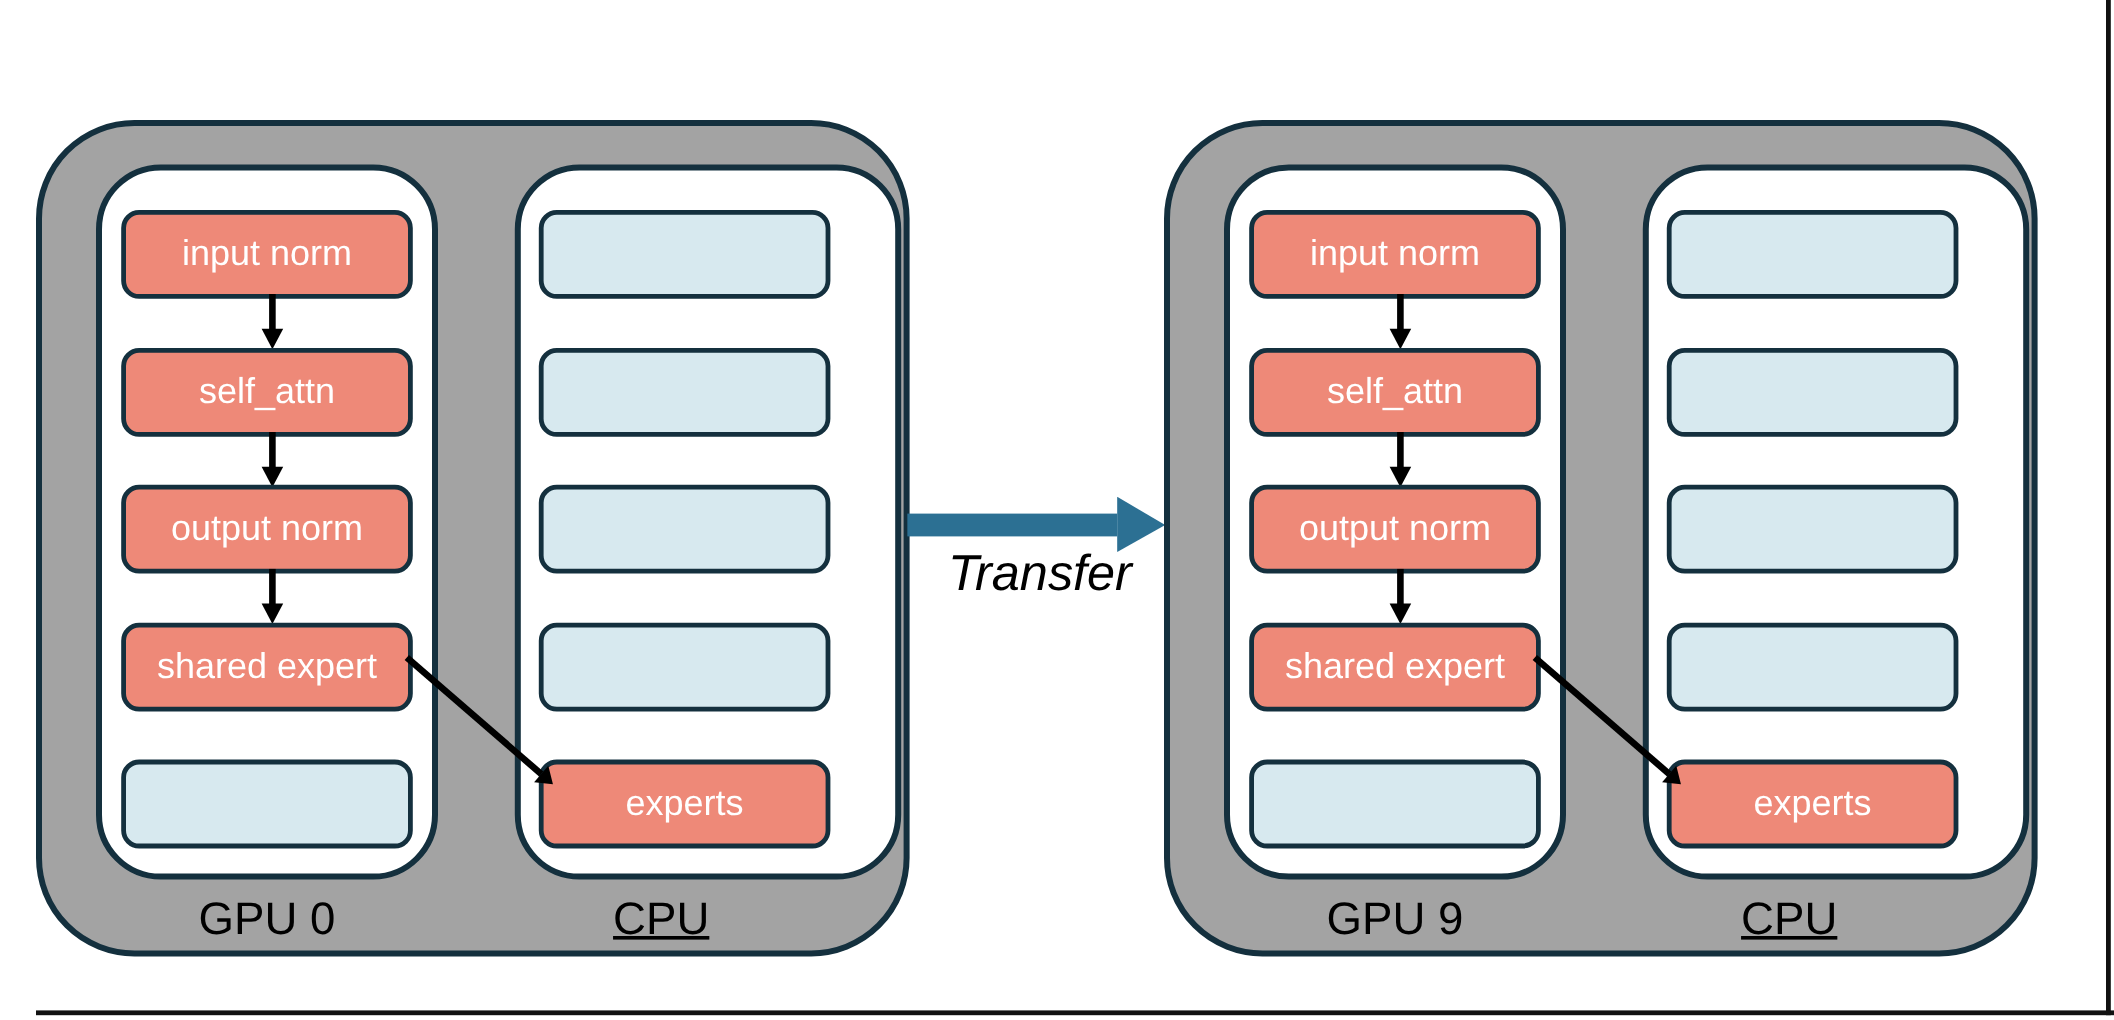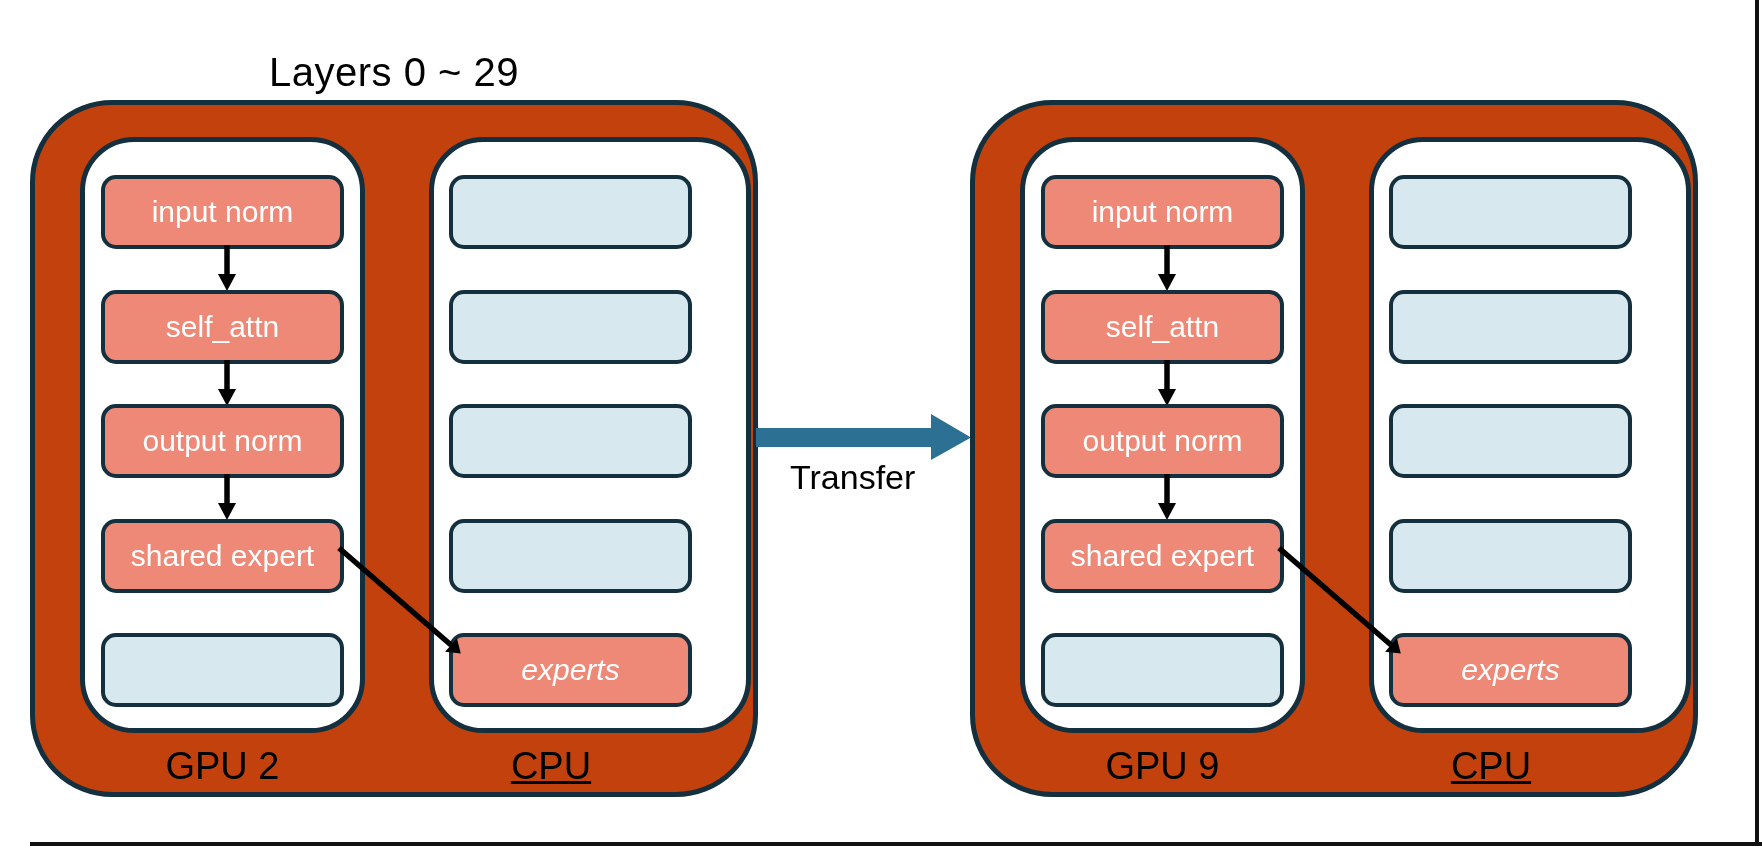--- a/index.html
+++ b/index.html
@@ -10,29 +10,29 @@
   }
   .group-wrap{position:absolute;top:0;width:728px;height:850px;}
   .gw1{left:30px;} .gw2{left:970px;}
   .group-title{
     position:absolute;top:50px;left:0;width:728px;text-align:center;
     font-size:40px;color:var(--title-text,#000);letter-spacing:0.5px;white-space:nowrap;
   }
   .group{
     position:absolute;top:100px;left:0;width:728px;height:697px;
     border:5px solid var(--outline,#14303E);border-radius:82px;
-    background:#c2410c;box-sizing:border-box;
+    background:#a3a3a3;box-sizing:border-box;
   }
   .col{
     position:absolute;top:32px;height:596px;
     border:5px solid var(--outline,#14303E);border-radius:54px;
     background:#fff;box-sizing:border-box;
   }
   .col-gpu{left:45px;width:285px;}
-  .col-cpu{left:394px;width:322px;font-style:italic;}
+  .col-cpu{left:394px;width:322px;}
   .mbox{
     position:absolute;width:243px;height:74px;box-sizing:border-box;
     border:4px solid var(--outline,#14303E);border-radius:15px;
     display:flex;align-items:center;justify-content:center;
     font-size:30px;color:var(--box-text,#fff);white-space:nowrap;
   }
   .col-gpu .mbox{left:16px;}
   .col-cpu .mbox{left:15px;}
   .salmon{background:var(--salmon,#EE8978);}
   .blue{background:var(--light-blue,#D7E9EF);}
@@ -46,42 +46,41 @@
   .diag{
     position:absolute;left:-5px;top:-5px;width:728px;height:697px;
     pointer-events:none;color:var(--flow-arrow,#000);
   }
   .transfer-arrow{
     position:absolute;left:756px;top:414px;width:216px;height:46px;
     color:var(--transfer-arrow,#2C7093);
   }
   .transfer-label{
     position:absolute;left:790px;top:452px;
-    font-size:34px;line-height:51px;color:var(--title-text,#000);white-space:nowrap;
+    font-size:42px;line-height:51px;color:var(--title-text,#000);white-space:nowrap;font-style:italic;
   }
   .hw-label{
     position:absolute;top:640px;text-align:center;
     font-size:38px;color:var(--title-text,#000);white-space:nowrap;
   }
   .gpu-label{left:45px;width:285px;}
   .cpu-label{left:374px;width:284px;text-decoration:underline;}
   .bottom-line{
     position:absolute;left:30px;right:0;top:842px;height:4px;
     background:var(--edge-line,#111);
   }
   .right-line{
     position:absolute;right:3px;top:0;width:4px;height:846px;
     background:var(--edge-line,#111);
   }
 </style>
 </head>
 <body>
 
 <div class="group-wrap gw1">
-  <div class="group-title">Layers 0 ~ 29</div>
   <div class="group">
 
     <div class="col col-gpu">
       <div class="mbox salmon r0">
           <span>input norm</span>
         </div>
       <div class="v-arrow a0">
           <svg viewBox="0 0 22 46">
             <line x1="11" y1="0" x2="11" y2="31" stroke="currentColor" stroke-width="5.5"></line>
             <polygon points="2,29 20,29 11,46" fill="currentColor"></polygon>
@@ -119,21 +118,21 @@
       <div class="mbox salmon r4">
           <span>experts</span>
         </div>
     </div>
 
     <svg class="diag" viewBox="0 0 728 697">
       <line x1="309" y1="448" x2="421" y2="545" stroke="currentColor" stroke-width="5.5"></line>
       <polygon points="430.8,553.5 415.1,551.8 426.9,538.2" fill="currentColor"></polygon>
     </svg>
 
-    <div class="hw-label gpu-label">GPU 2</div>
+    <div class="hw-label gpu-label">GPU 0</div>
     <div class="hw-label cpu-label">CPU</div>
   </div>
 </div>
 
 <div class="transfer-arrow">
   <svg viewBox="0 0 216 46" width="216" height="46">
     <rect x="0" y="14" width="175" height="19" fill="currentColor"></rect>
     <polygon points="175,0 215,23.5 175,46" fill="currentColor"></polygon>
   </svg>
 </div>

